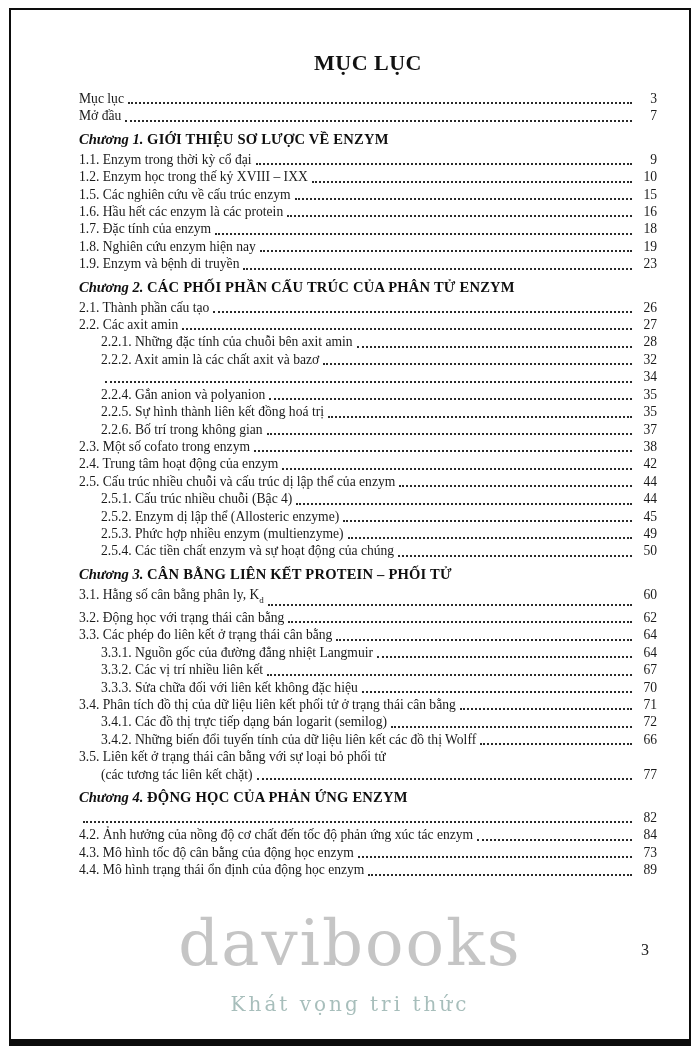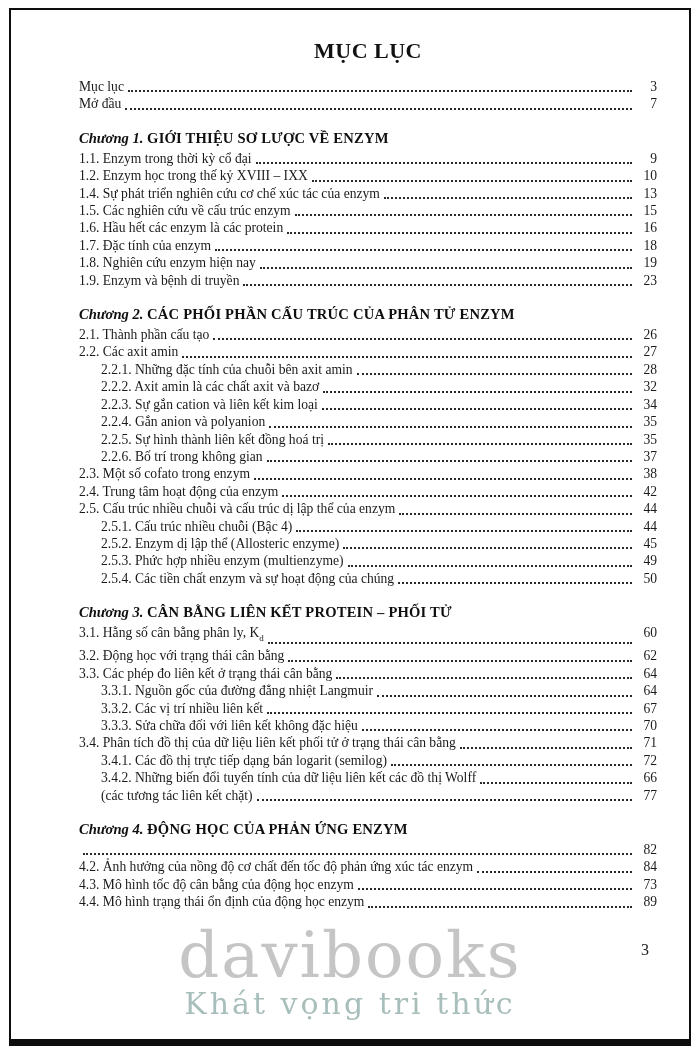--- a/index.html
+++ b/index.html
@@ -18,21 +18,21 @@
   .scan-frame {
     position: absolute;
     top: 8px; left: 9px; right: 9px; bottom: 6px;
     border: 2px solid #0d0d0d;
     border-bottom-width: 7px;
     box-sizing: border-box;
     background: #fff;
   }
   .page-content {
     position: absolute;
-    top: 18px; left: 68px; right: 32px;
+    top: 30px; left: 68px; right: 32px;
   }
   .doc-title {
     text-align: center;
     font-weight: bold;
     font-size: 22px;
     letter-spacing: 0.5px;
     margin: 10px 0 14px 0;
     color: #111;
   }
   .toc-row {
@@ -53,21 +53,21 @@
     position: relative;
     top: -3px;
     min-width: 8px;
   }
   .toc-page {
     min-width: 22px;
     text-align: right;
     white-space: nowrap;
   }
   .chapter-heading {
-    margin: 16px 0 3px 0;
+    margin: 5px 0 3px 0;
     font-size: 14.6px;
     line-height: 18px;
     color: #0f0f0f;
   }
   .ch-prefix { font-style: italic; font-weight: bold; }
   .ch-title { font-weight: bold; letter-spacing: 0.2px; }
   .folio {
     position: absolute;
     right: 40px;
     bottom: 80px;
@@ -85,25 +85,25 @@
   }
   .watermark .brand {
     font-family: "DejaVu Serif", serif;
     font-size: 64px;
     line-height: 60px;
     color: rgba(150, 150, 150, 0.55);
     letter-spacing: 2px;
   }
   .watermark .tagline {
     font-family: "DejaVu Serif", serif;
-    font-size: 30px;
+    font-size: 20px;
     line-height: 34px;
     color: rgba(120, 155, 150, 0.65);
     letter-spacing: 3px;
-    margin-top: 2px;
+    margin-top: 14px;
   }
 </style>
 </head>
 <body>
 
 <div class="scan-frame">
   <div class="page-content">
     <div class="doc-title">MỤC LỤC</div>
     <div id="toc-list">
         <div class="toc-row">
@@ -121,25 +121,20 @@
           <span class="toc-label">1.1. Enzym trong thời kỳ cổ đại</span>
           <span class="toc-dots"></span>
           <span class="toc-page">9</span>
         </div>
         <div class="toc-row">
           <span class="toc-label">1.2. Enzym học trong thế kỷ XVIII – IXX</span>
           <span class="toc-dots"></span>
           <span class="toc-page">10</span>
         </div>
         <div class="toc-row">
-          <span class="toc-label">1.4. Sự phát triển nghiên cứu cơ chế xúc tác của enzym</span>
-          <span class="toc-dots"></span>
-          <span class="toc-page">13</span>
-        </div>
-        <div class="toc-row">
           <span class="toc-label">1.5. Các nghiên cứu về cấu trúc enzym</span>
           <span class="toc-dots"></span>
           <span class="toc-page">15</span>
         </div>
         <div class="toc-row">
           <span class="toc-label">1.6. Hầu hết các enzym là các protein</span>
           <span class="toc-dots"></span>
           <span class="toc-page">16</span>
         </div>
         <div class="toc-row">
@@ -172,21 +167,20 @@
           <span class="toc-label">2.2.1. Những đặc tính của chuỗi bên axit amin</span>
           <span class="toc-dots"></span>
           <span class="toc-page">28</span>
         </div>
         <div class="toc-row indent">
           <span class="toc-label">2.2.2. Axit amin là các chất axit và bazơ</span>
           <span class="toc-dots"></span>
           <span class="toc-page">32</span>
         </div>
         <div class="toc-row indent">
-          <span class="toc-label">2.2.3. Sự gắn cation và liên kết kim loại</span>
           <span class="toc-dots"></span>
           <span class="toc-page">34</span>
         </div>
         <div class="toc-row indent">
           <span class="toc-label">2.2.4. Gắn anion và polyanion</span>
           <span class="toc-dots"></span>
           <span class="toc-page">35</span>
         </div>
         <div class="toc-row indent">
           <span class="toc-label">2.2.5. Sự hình thành liên kết đồng hoá trị</span>
@@ -271,20 +265,23 @@
         </div>
         <div class="toc-row indent">
           <span class="toc-label">3.4.1. Các đồ thị trực tiếp dạng bán logarit (semilog)</span>
           <span class="toc-dots"></span>
           <span class="toc-page">72</span>
         </div>
         <div class="toc-row indent">
           <span class="toc-label">3.4.2. Những biến đổi tuyến tính của dữ liệu liên kết các đồ thị Wolff</span>
           <span class="toc-dots"></span>
           <span class="toc-page">66</span>
+        </div>
+        <div class="toc-row">
+          <span class="toc-label">3.5. Liên kết ở trạng thái cân bằng với sự loại bỏ phối tử</span>
         </div>
         <div class="toc-row indent">
           <span class="toc-label">(các tương tác liên kết chặt)</span>
           <span class="toc-dots"></span>
           <span class="toc-page">77</span>
         </div>
         <div class="chapter-heading"><span class="ch-prefix">Chương 4. </span><span class="ch-title">ĐỘNG HỌC CỦA PHẢN ỨNG ENZYM</span></div>
         <div class="toc-row">
           <span class="toc-dots"></span>
           <span class="toc-page">82</span>

